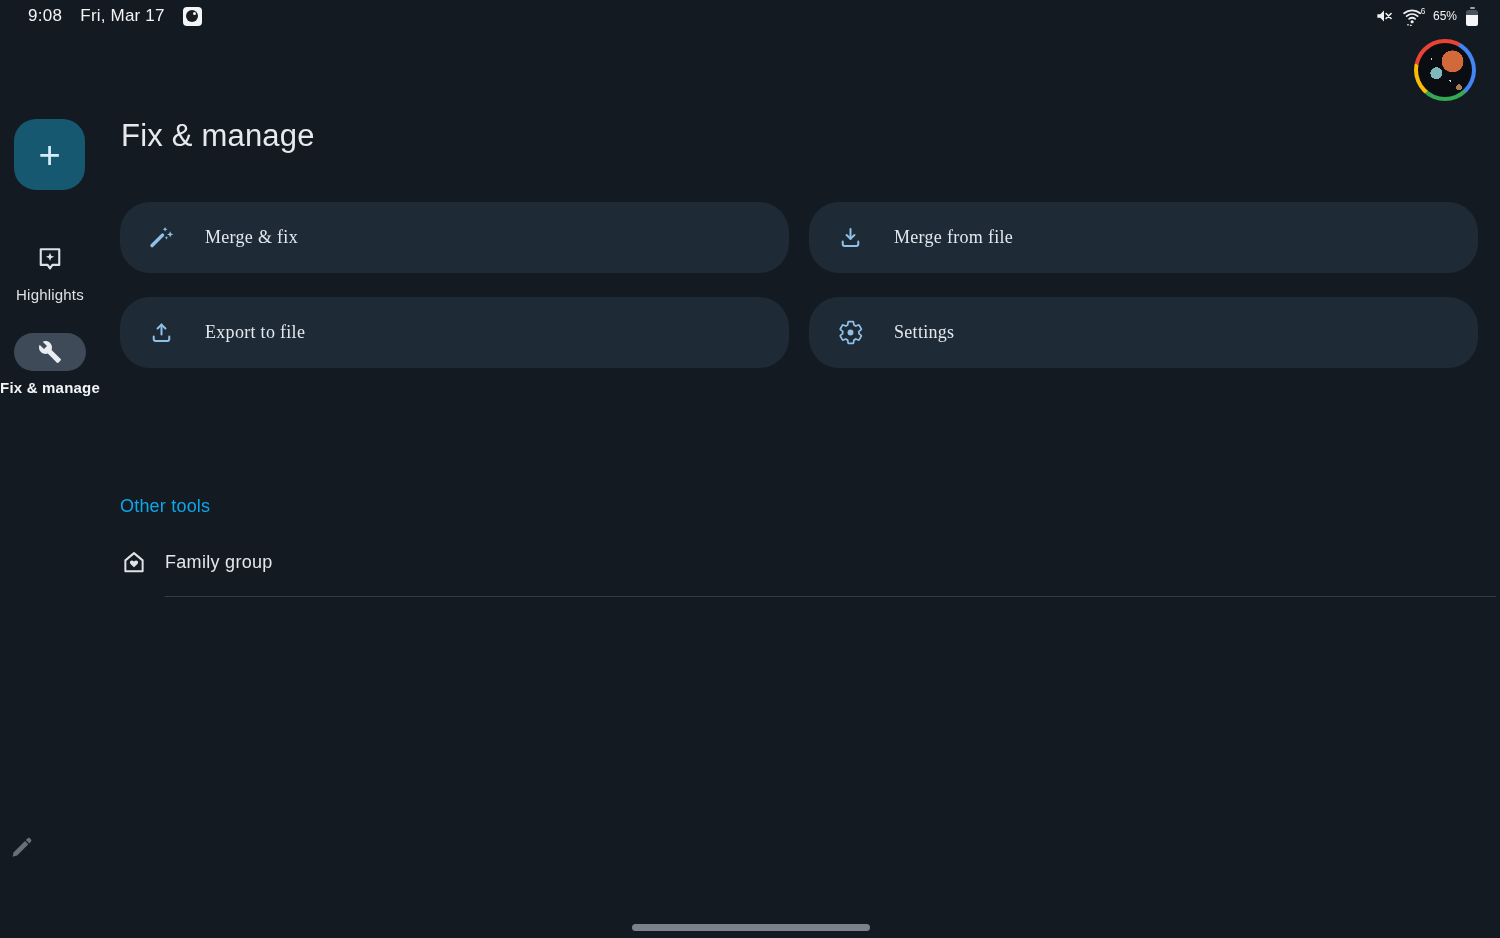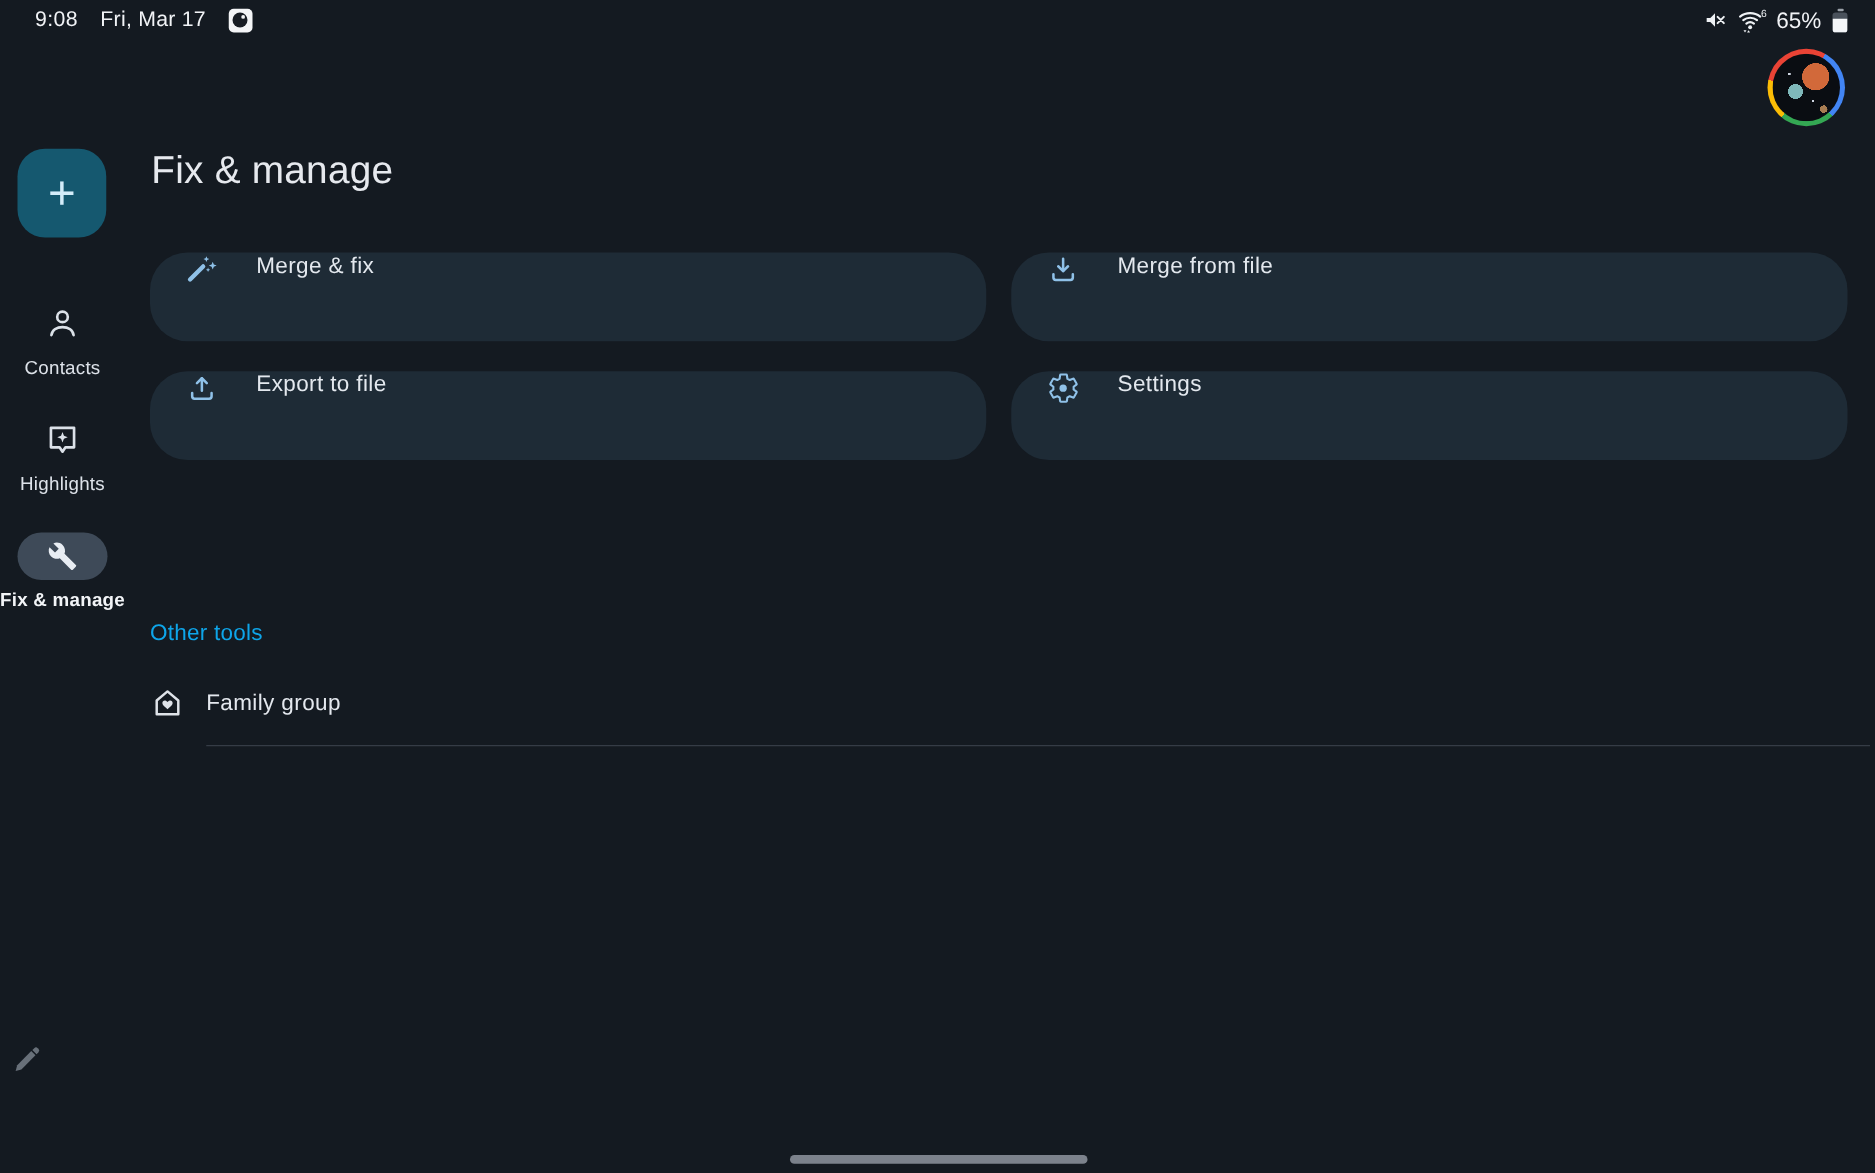--- a/index.html
+++ b/index.html
@@ -21,21 +21,21 @@
   .sb-left { display:flex; align-items:center; gap:18px; }
   .sb-time { font-weight:500; letter-spacing:.3px;text-align:center; }
   .sb-date { font-weight:500; letter-spacing:.2px; }
   .sb-shot {
     width:19px; height:19px; background:#f4f5f7; border-radius:4px;
     display:flex; align-items:center; justify-content:center;
   }
   .sb-shot-circle { width:12px; height:12px; background:#181d24; border-radius:50%; position:relative; }
   .sb-shot-circle::after { content:""; position:absolute; top:2px; right:2px; width:3px; height:3px; background:#f4f5f7; border-radius:50%; }
   .sb-right { margin-left:auto; display:flex; align-items:center; gap:7px; }
-  .sb-pct { font-size:18px; color:#f1f3f6; }
+  .sb-pct { font-size:12px; color:#f1f3f6; }
   .battery { position:relative; width:12px; height:19px; margin-left:2px; }
   .battery .nub { position:absolute; top:0; left:3.5px; width:5px; height:2.5px; background:#9aa1a9; border-radius:1px; }
   .battery .body { position:absolute; top:3px; left:0; width:12px; height:16px; background:#4a525c; border-radius:2.5px; overflow:hidden; }
   .battery .fill { position:absolute; bottom:0; left:0; width:100%; height:65%; background:#f4f6f8; }
 
   
   .avatar {
     position:absolute; top:39px; right:24px; width:62px; height:62px; border-radius:50%;
     background:conic-gradient(from -50deg, #ea4335 0 22%, #4285f4 22% 52%, #34a853 52% 75%, #fbbc05 75% 92%, #ea4335 92% 100%);
     display:flex; align-items:center; justify-content:center;
@@ -71,21 +71,21 @@
   .page-title {
     position:absolute; top:118px; left:121px;
     font-size:31px; font-weight:400; color:#e6e9ee; letter-spacing:.2px;
   }
   .cards {
     position:absolute; top:202px; left:120px; right:22px;
     display:grid; grid-template-columns:1fr 1fr; column-gap:20px; row-gap:24px;
   }
   .card {
     height:71px; background:#1e2b36; border-radius:30px;
-    display:flex; align-items:flex-start; padding-left:28px; cursor:pointer;
+    display:flex; align-items:center; padding-left:28px; cursor:pointer;font-family:Liberation Serif, serif;
   }
   .card-icon { width:27px; height:27px; color:#8fc1e8; flex:0 0 auto; display:flex; }
   .card-icon svg { width:100%; height:100%; }
   .card-label { margin-left:30px; font-size:18px; font-weight:500; color:#e3e8ee; letter-spacing:.3px; }
 
   .section-label {
     position:absolute; top:496px; left:120px;
     font-size:18px; color:#0ea5e9; letter-spacing:.2px;
   }
   .tool-row {
@@ -147,29 +147,20 @@
 <div class="avatar">
   <div class="avatar-inner"></div>
 </div>
 
 <button class="fab">
   <span>+</span>
 </button>
 
 <div class="nav">
 
-  <div class="nav-item">
-    <span class="nav-icon-wrap">
-      <svg width="30" height="30" viewBox="0 0 24 24" fill="none" stroke="currentColor" stroke-width="1.7">
-        <circle cx="12" cy="7.6" r="3.4"></circle>
-        <path d="M4.9 19.3c.5-3.4 3.6-5.1 7.1-5.1s6.6 1.7 7.1 5.1" stroke-linecap="round"></path>
-      </svg>
-    </span>
-    <span class="nav-label">Contacts</span>
-  </div>
 
   <div class="nav-item">
     <span class="nav-icon-wrap">
       <svg width="30" height="30" viewBox="0 0 24 24">
         <path d="M4.6 4.2h14.8v12.5h-5.5L12 19.5l-1.9-2.8H4.6z" fill="none" stroke="currentColor" stroke-width="1.7" stroke-linejoin="round"></path>
         <path d="M12 6.9l.93 2.42 2.42.93-2.42.93L12 13.6l-.93-2.42-2.42-.93 2.42-.93z" fill="currentColor"></path>
       </svg>
     </span>
     <span class="nav-label">Highlights</span>
   </div>

